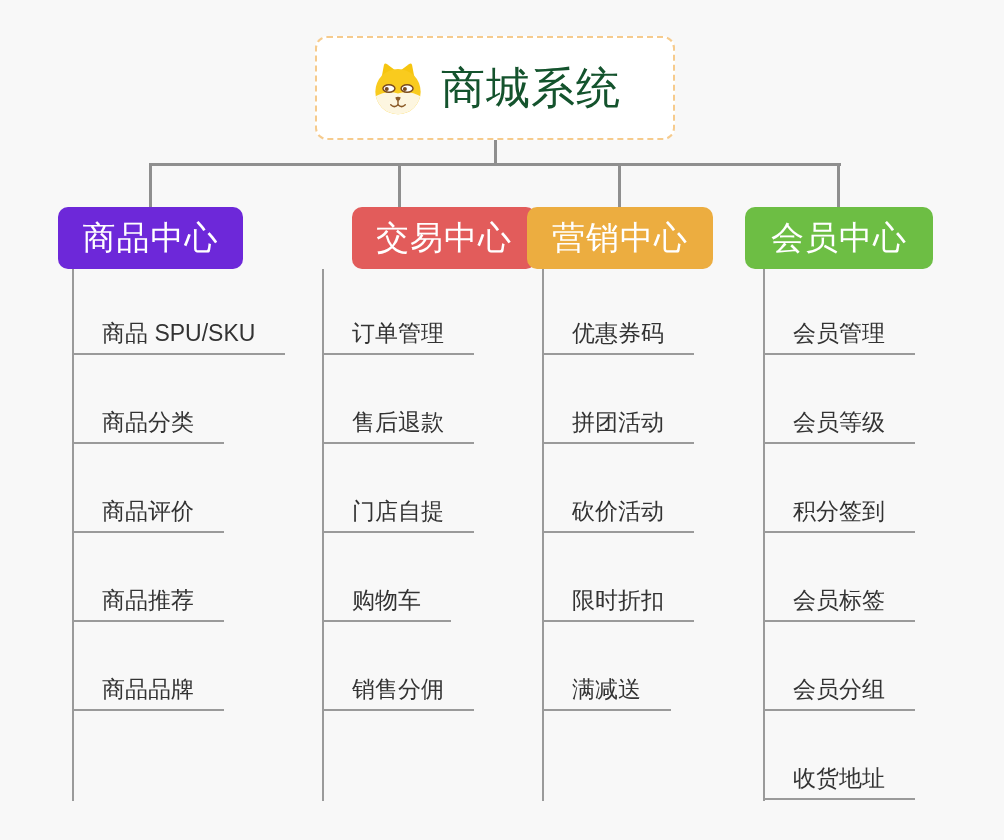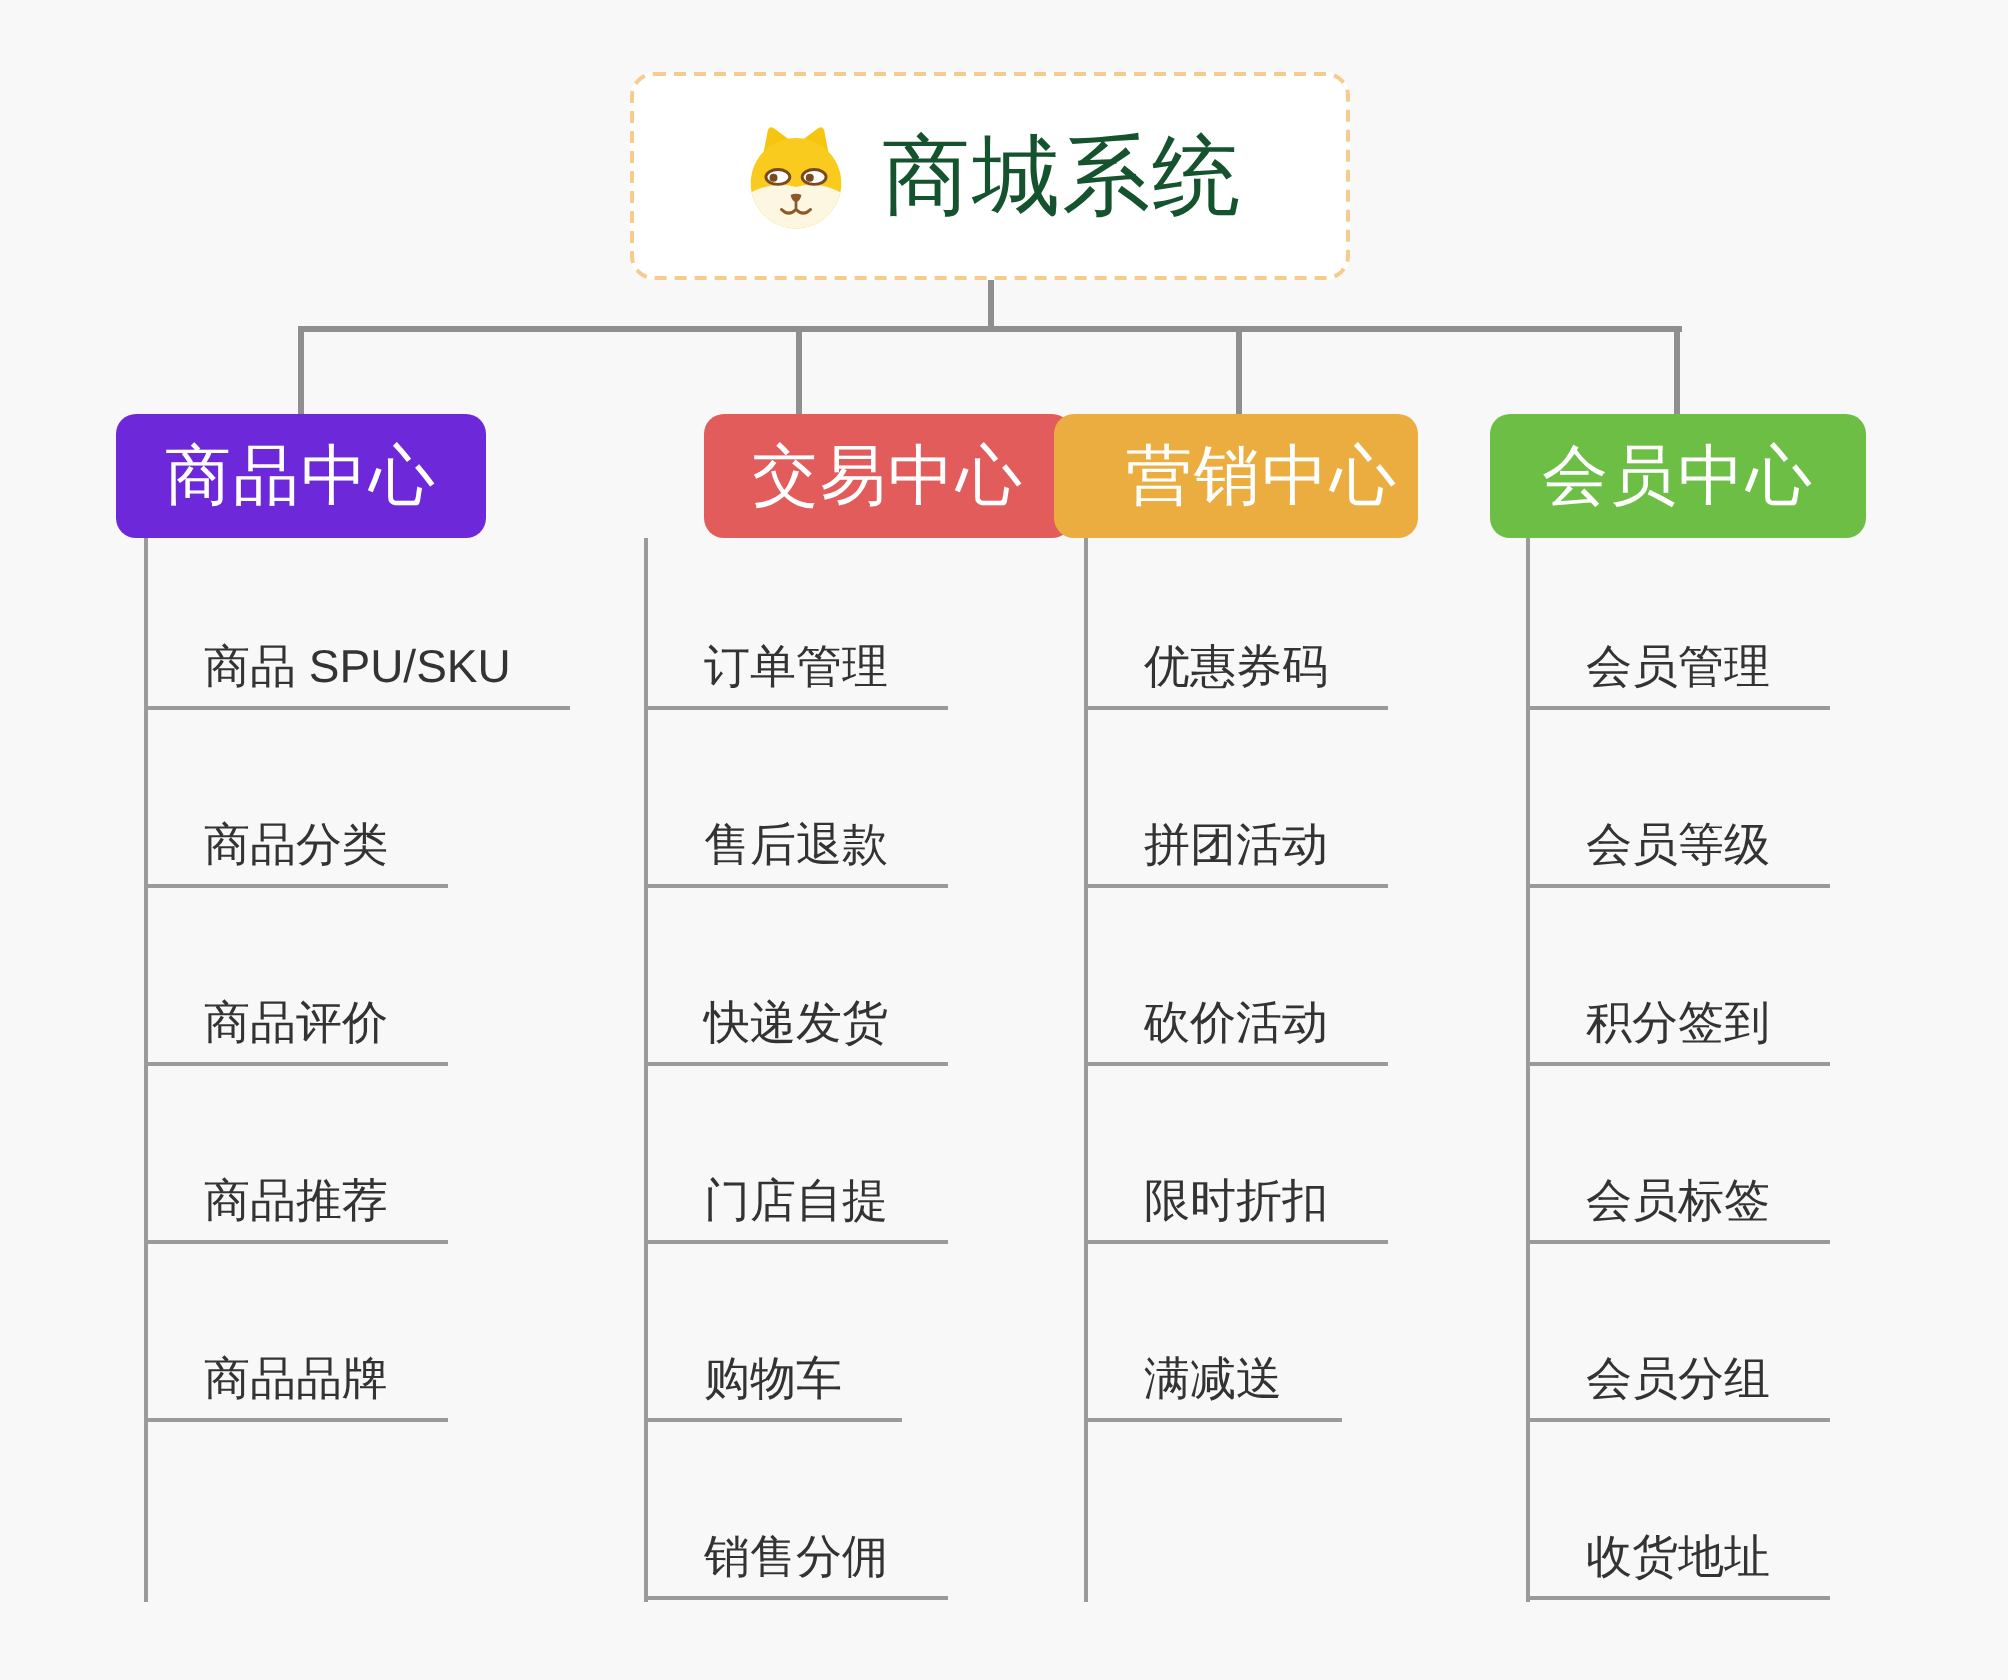--- a/index.html
+++ b/index.html
@@ -24,21 +24,21 @@
   .root-title{font-size:44px;color:#14532d;letter-spacing:1px;}
   .shiba{width:58px;height:56px;display:block;}
   
   .hdr{
     position:absolute;top:207px;height:62px;border-radius:10px;
     color:#ffffff;font-size:33px;letter-spacing:1px;
     display:flex;align-items:center;justify-content:center;
   }
   .h0{left:58px;width:185px;}
   .h1{left:308px;width:184px;}
-  .h2{left:527px;width:156px;padding-left:26px;}
+  .h2{left:527px;width:186px;}
   .h3{left:745px;width:188px;}
   
   .vline{position:absolute;top:269px;width:2px;height:532px;background:#9a9a9a;}
   .v0{left:72px;}.v1{left:322px;}.v2{left:542px;}.v3{left:763px;}
   
   .col{position:absolute;top:269px;text-align:center;}
   .c0{left:72px;}.c1{left:322px;}.c2{left:542px;}.c3{left:763px;}
   .leaf{
     width:fit-content;height:36px;box-sizing:content-box;
     border-bottom:2px solid #9a9a9a;
@@ -100,21 +100,20 @@
     <div class="leaf">商品 SPU/SKU</div>
     <div class="leaf">商品分类</div>
     <div class="leaf">商品评价</div>
     <div class="leaf">商品推荐</div>
     <div class="leaf">商品品牌</div>
   </div>
 
   <div class="col c1">
     <div class="leaf">订单管理</div>
     <div class="leaf">售后退款</div>
-    <div class="leaf">快递发货</div>
     <div class="leaf">门店自提</div>
     <div class="leaf">购物车</div>
     <div class="leaf">销售分佣</div>
   </div>
 
   <div class="col c2">
     <div class="leaf">优惠券码</div>
     <div class="leaf">拼团活动</div>
     <div class="leaf">砍价活动</div>
     <div class="leaf">限时折扣</div>

